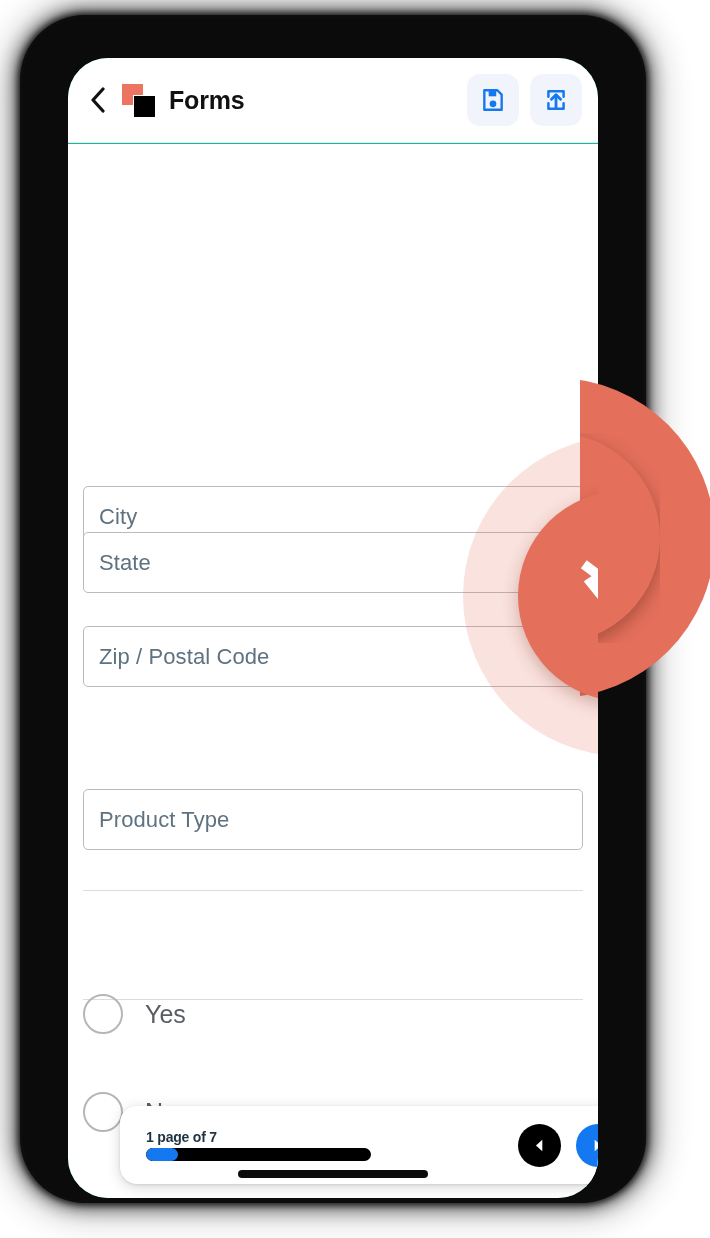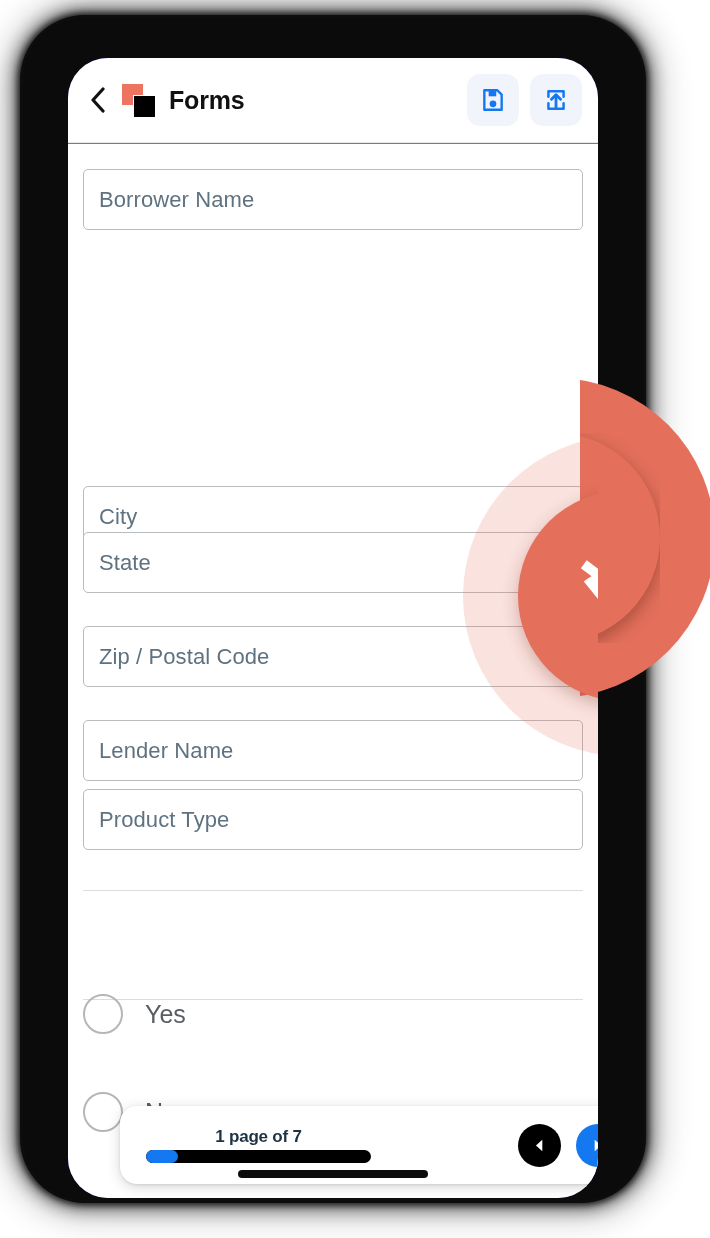--- a/index.html
+++ b/index.html
@@ -30,21 +30,21 @@
       0 0 16px 9px rgba(15,15,15,0.55),
       0 0 34px 14px rgba(20,20,20,0.30);
   }
   #device-screen {
     position: absolute;
     left: 45px;
     top: 40px;
     width: 530px;
     height: 1140px;
     border-radius: 40px;
-    background: #8b5cf6;
+    background: #14b8a6;
     overflow: hidden;
   }
 
   
   #app-header {
     position: absolute;
     left: 0; top: 0;
     width: 530px;
     height: 85px;
     box-sizing: border-box;
@@ -258,26 +258,25 @@
     align-items: center;
     padding: 0 18px 0 26px;
     box-sizing: border-box;
   }
   #page-progress-group {
     display: flex;
     flex-direction: column;
     justify-content: center;
   }
   #page-indicator-text {
-    font-size: 17px;
+    font-size: 14px;
     font-weight: bold;
     color: #1d3243;
     letter-spacing: -0.2px;
     margin-bottom: 3px;
-    text-align: center;
   }
   #progress-track {
     width: 225px;
     height: 13px;
     border-radius: 7px;
     background: #000000;
     position: relative;
     overflow: hidden;
   }
   #progress-fill {
@@ -358,41 +357,35 @@
             <path d="M12 19.5V7.5" fill="none" stroke="#1478f0" stroke-width="2.6" stroke-linecap="round"></path>
             <path d="M7.8 11.4 L12 7.2 L16.2 11.4" fill="none" stroke="#1478f0" stroke-width="2.6" stroke-linecap="round" stroke-linejoin="round"></path>
           </svg>
         </button>
 
       </div>
     </div>
 
     <div id="form-scroll">
 
-      <div class="field" style="top:25px;">
-        <span class="field-placeholder">Borrower Name</span>
-      </div>
 
 
 
       <div class="field" style="top:294px;margin-top:48px;">
         <span class="field-placeholder">City</span>
       </div>
 
       <div class="field" style="top:388px;">
         <span class="field-placeholder">State</span>
       </div>
 
       <div class="field" style="top:482px;">
         <span class="field-placeholder">Zip / Postal Code</span>
       </div>
 
-      <div class="field" style="top:576px;">
-        <span class="field-placeholder">Lender Name</span>
-      </div>
 
       <div class="field" style="top:645px;">
         <span class="field-placeholder">Product Type</span>
       </div>
 
       <div class="divider" style="top:746px;"></div>
 
 
       <div class="divider" style="top:855px;"></div>
 

